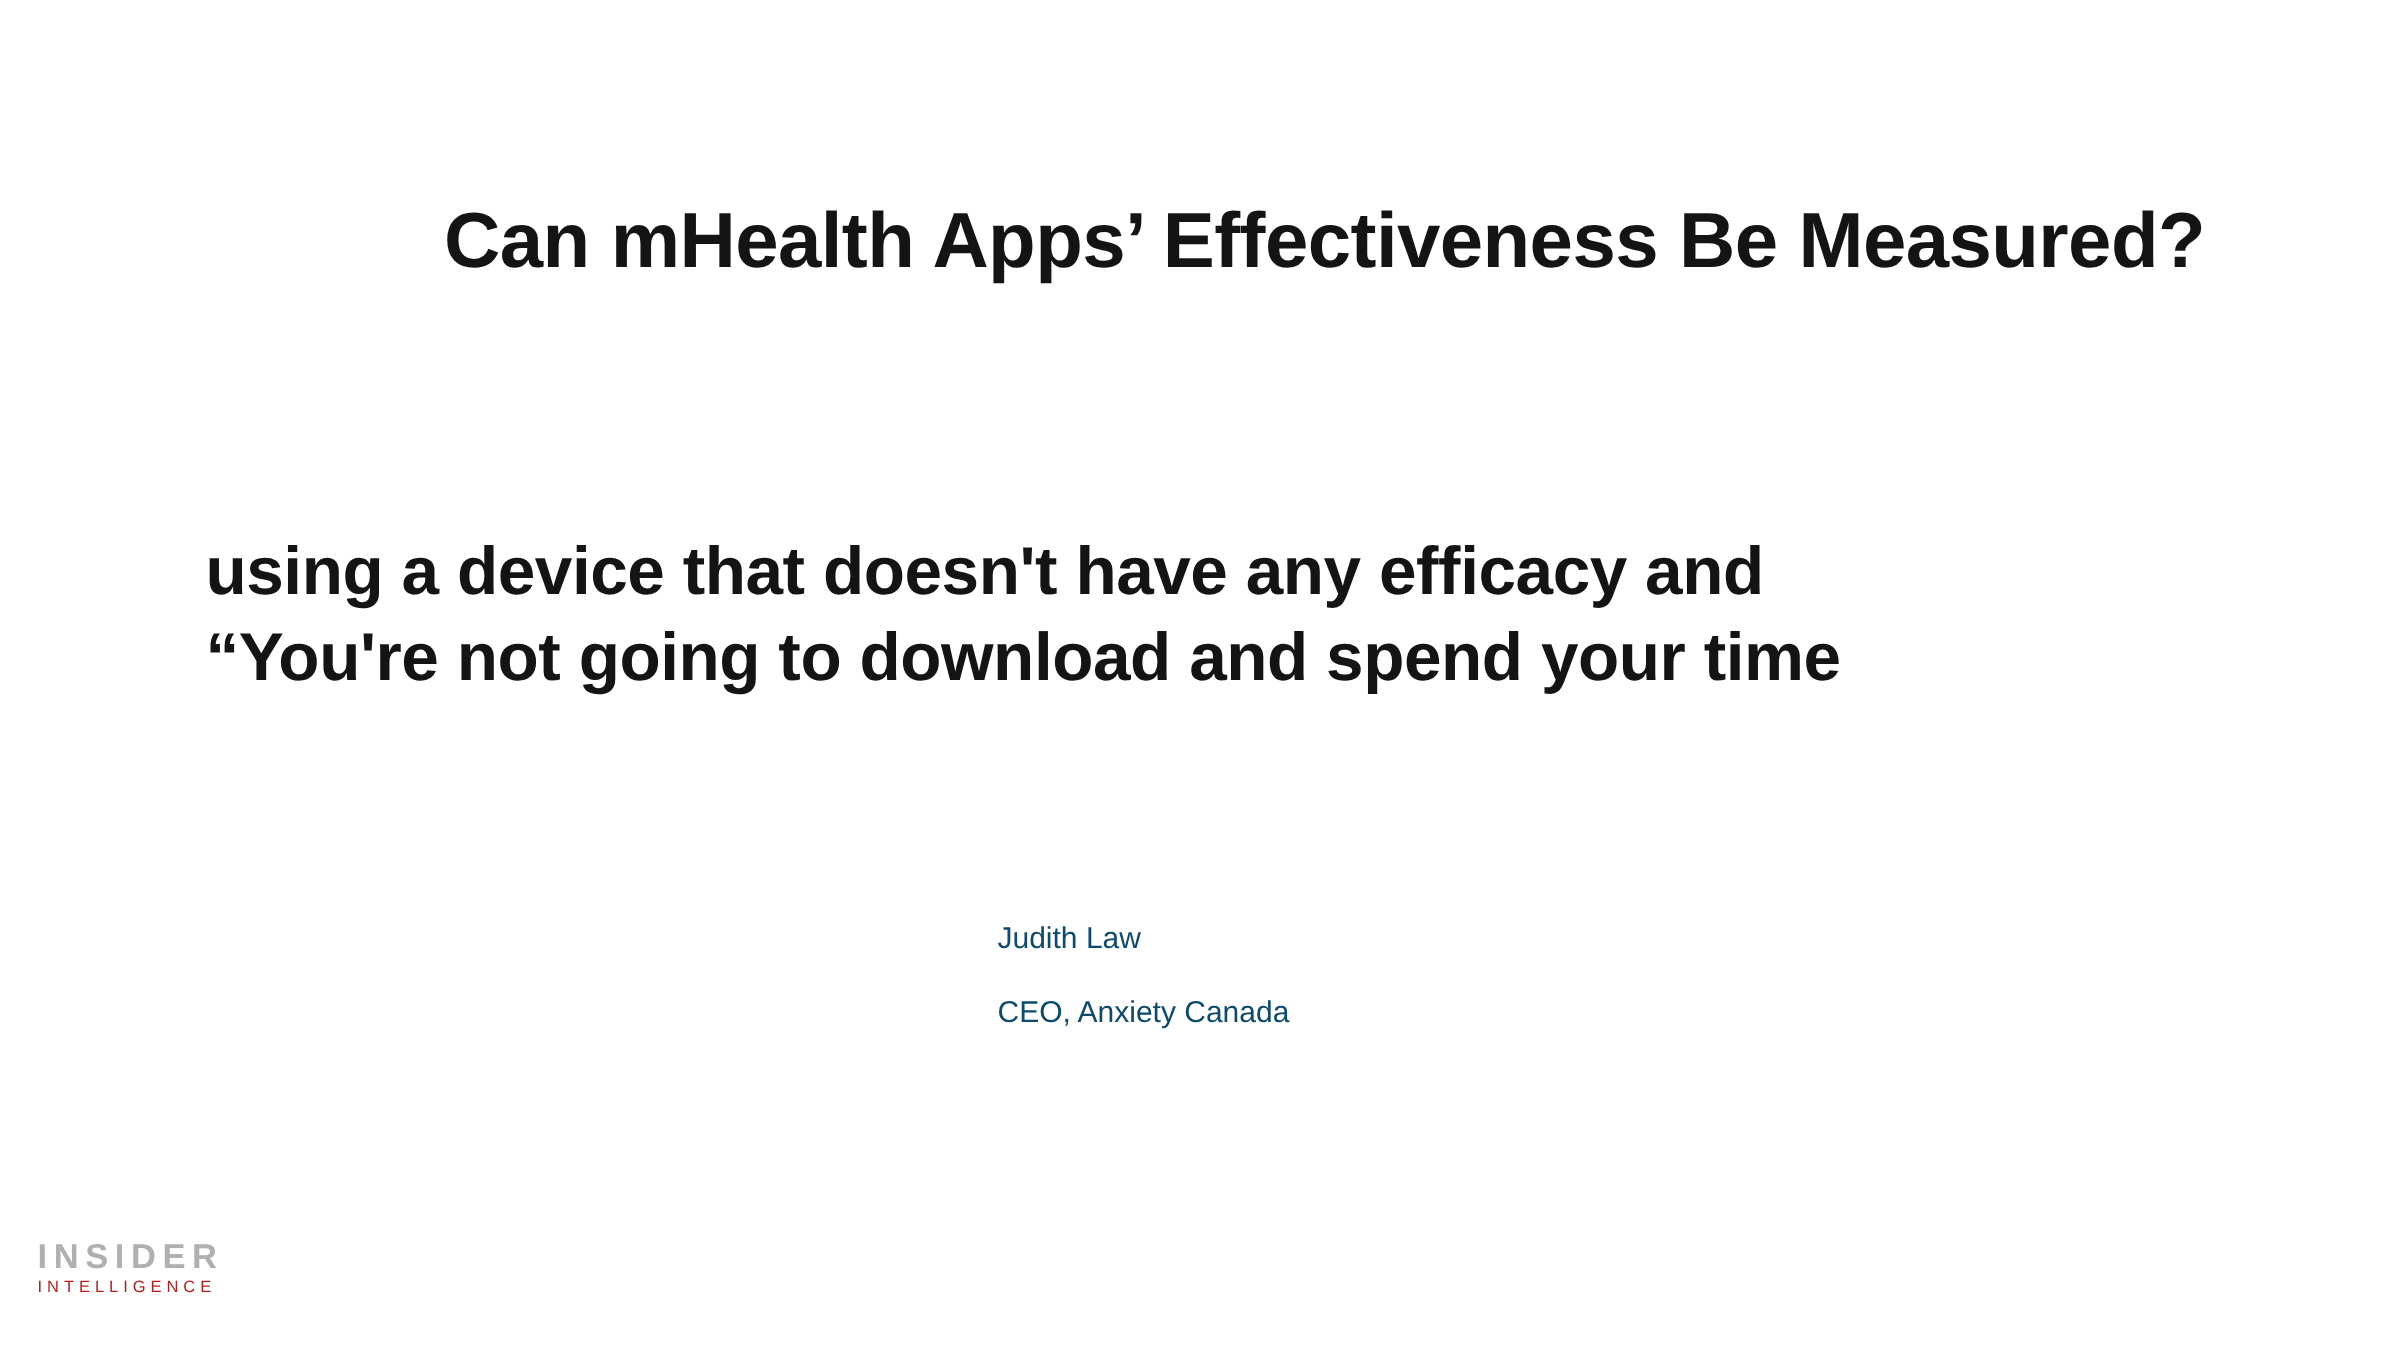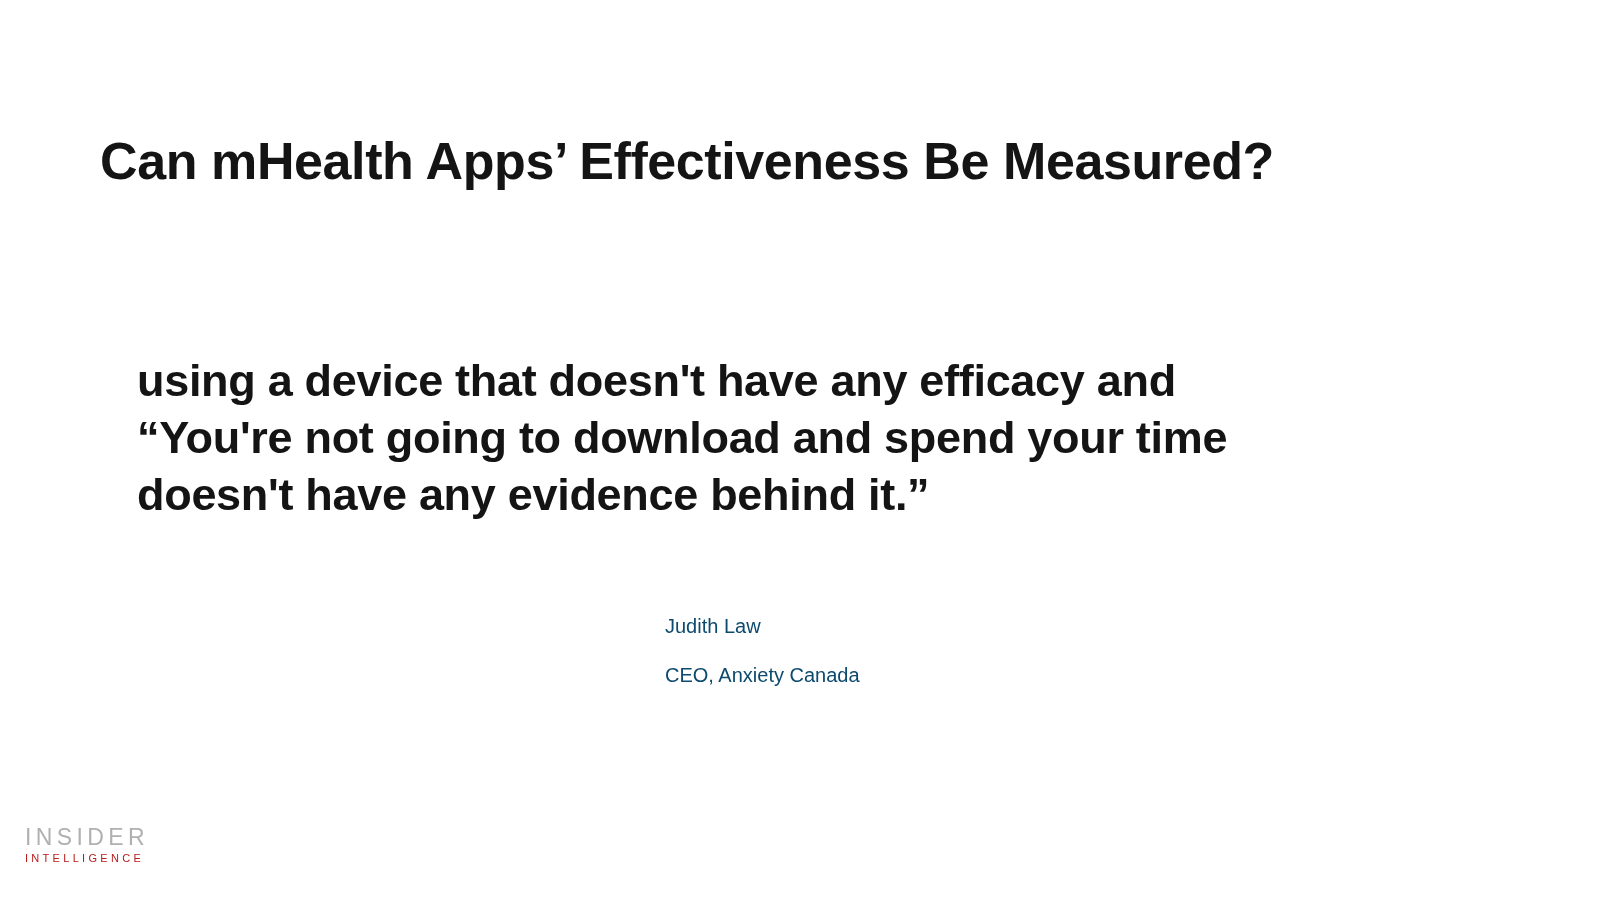--- a/index.html
+++ b/index.html
@@ -20,21 +20,21 @@
     height: 900px;
     background: #ffffff;
   }
 
   
   .slide-title {
     position: absolute;
     left: 100px;
     top: 96px;
     width: 1370px;
-    text-align: left;
+    text-align: right;
     font-size: 52px;
     line-height: 60px;
     font-weight: 700;
     color: #141414;
     letter-spacing: -0.4px;
     white-space: nowrap;
   }
 
   
   .quote-block {
@@ -74,21 +74,21 @@
   .logo {
     position: absolute;
     left: 25px;
     top: 824px;
     color: #b5b5b5;
     user-select: none;
   }
   .logo-primary {
     font-size: 23px;
     line-height: 26px;
-    font-weight: 400;
+    font-weight: 700;
     letter-spacing: 4.4px;
     color: #b0b0b0;
   }
   .logo-secondary {
     font-size: 11px;
     line-height: 16px;
     font-weight: 400;
     letter-spacing: 3.3px;
     color: #b91c1c;
   }
@@ -96,21 +96,20 @@
 </head>
 <body>
 
 <div class="slide">
 
   <h1 class="slide-title">Can mHealth Apps’ Effectiveness Be Measured?</h1>
 
   <div class="quote-block">
     <p class="quote-text">using a device that doesn't have any efficacy and</p>
     <p class="quote-text">“You're not going to download and spend your time</p>
-    <p class="quote-text">doesn't have any evidence behind it.”</p>
   </div>
 
   <div class="attribution">
     <p class="attrib-line name">Judith Law</p>
     <p class="attrib-line role">CEO, Anxiety Canada</p>
   </div>
 
   <div class="logo">
     <div class="logo-primary">INSIDER</div>
     <div class="logo-secondary">INTELLIGENCE</div>

